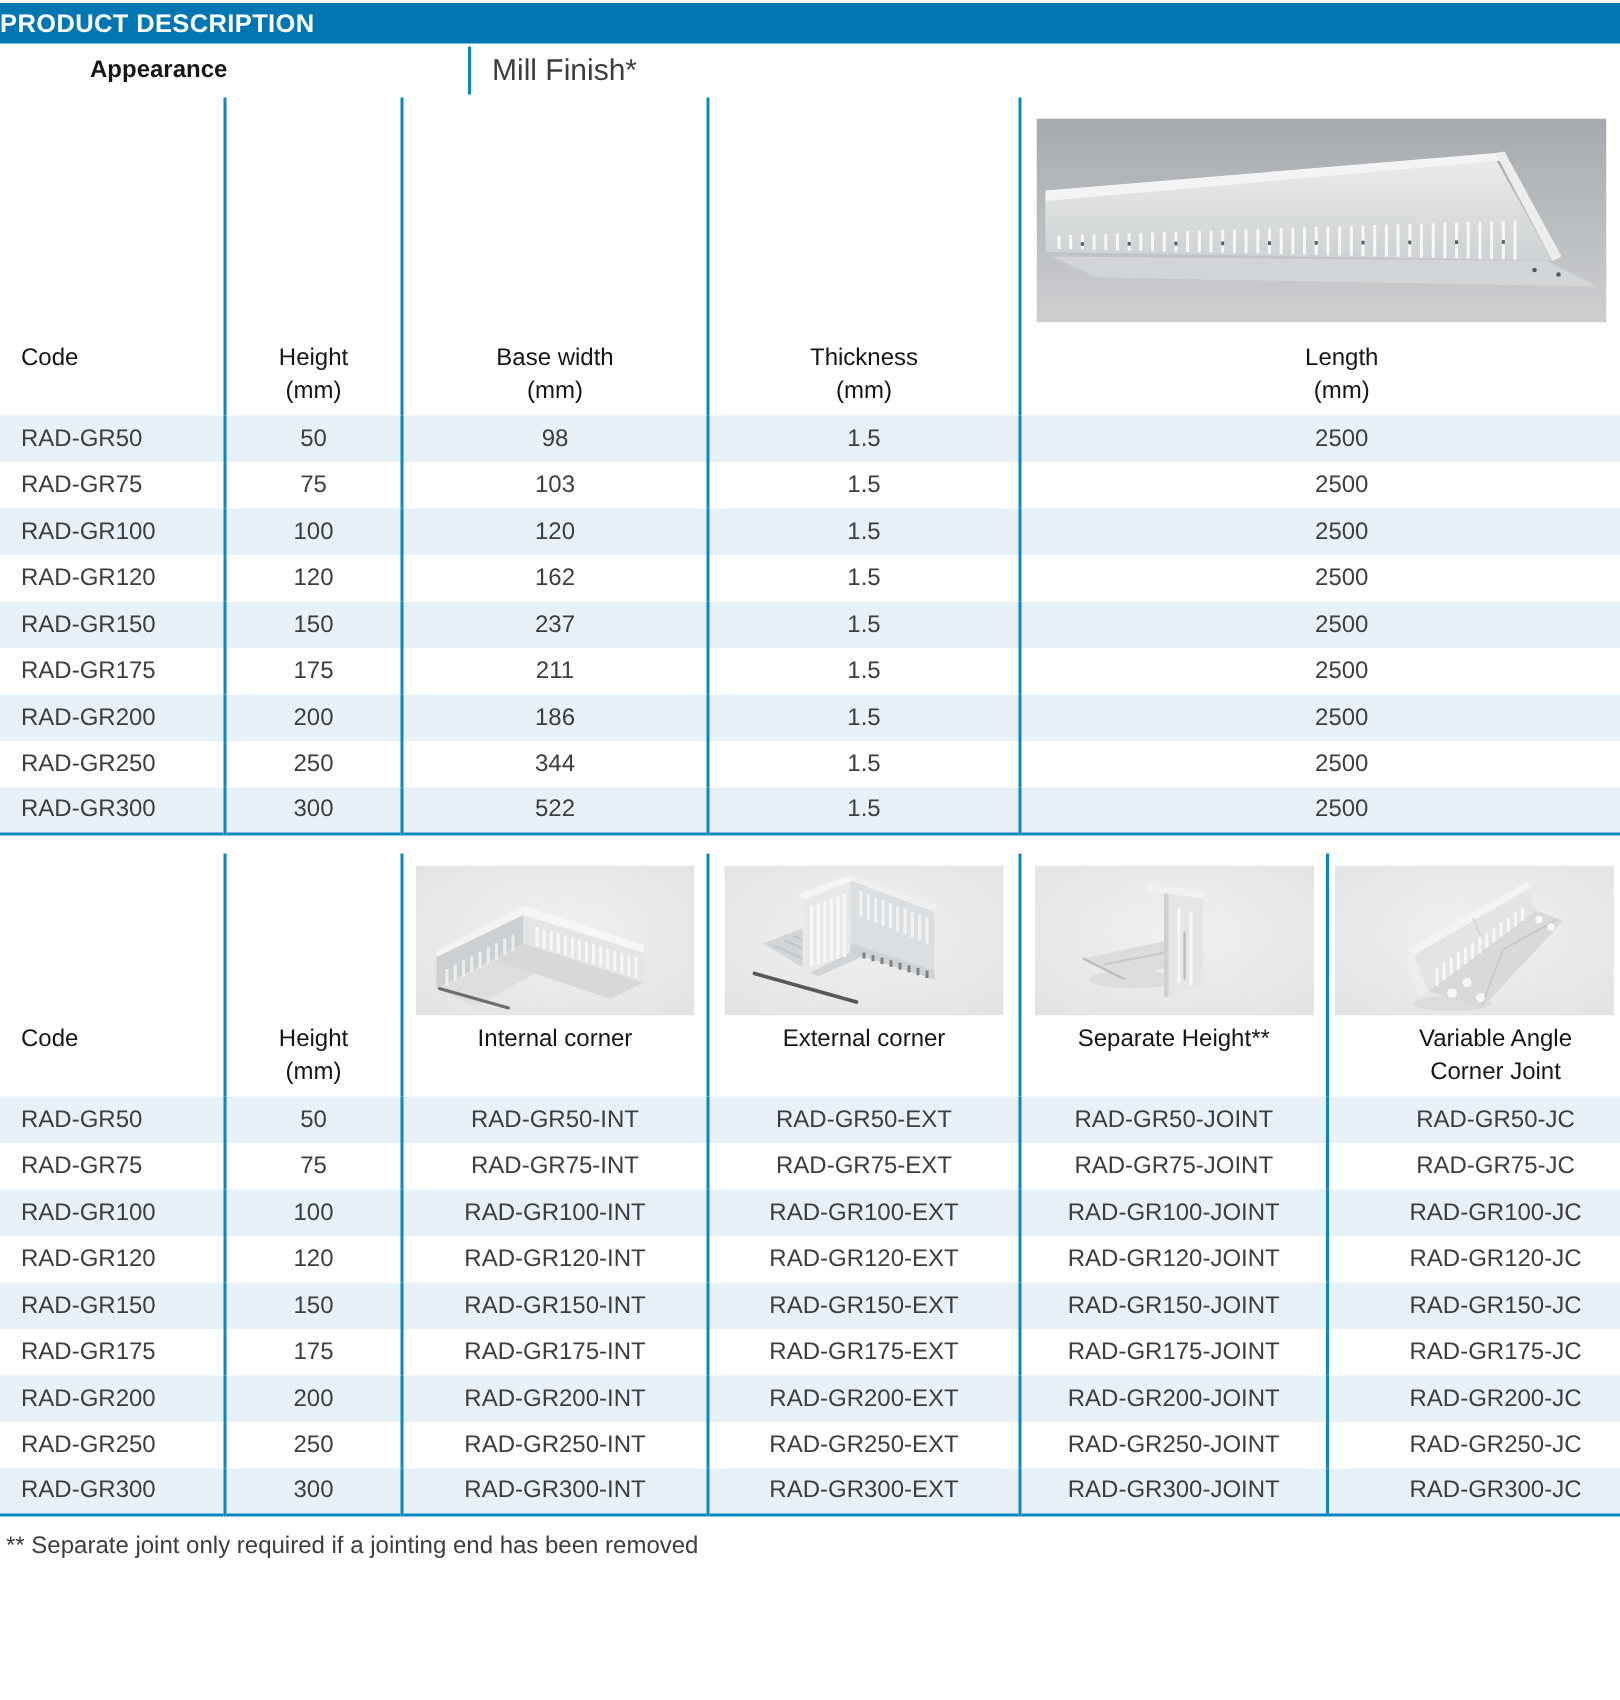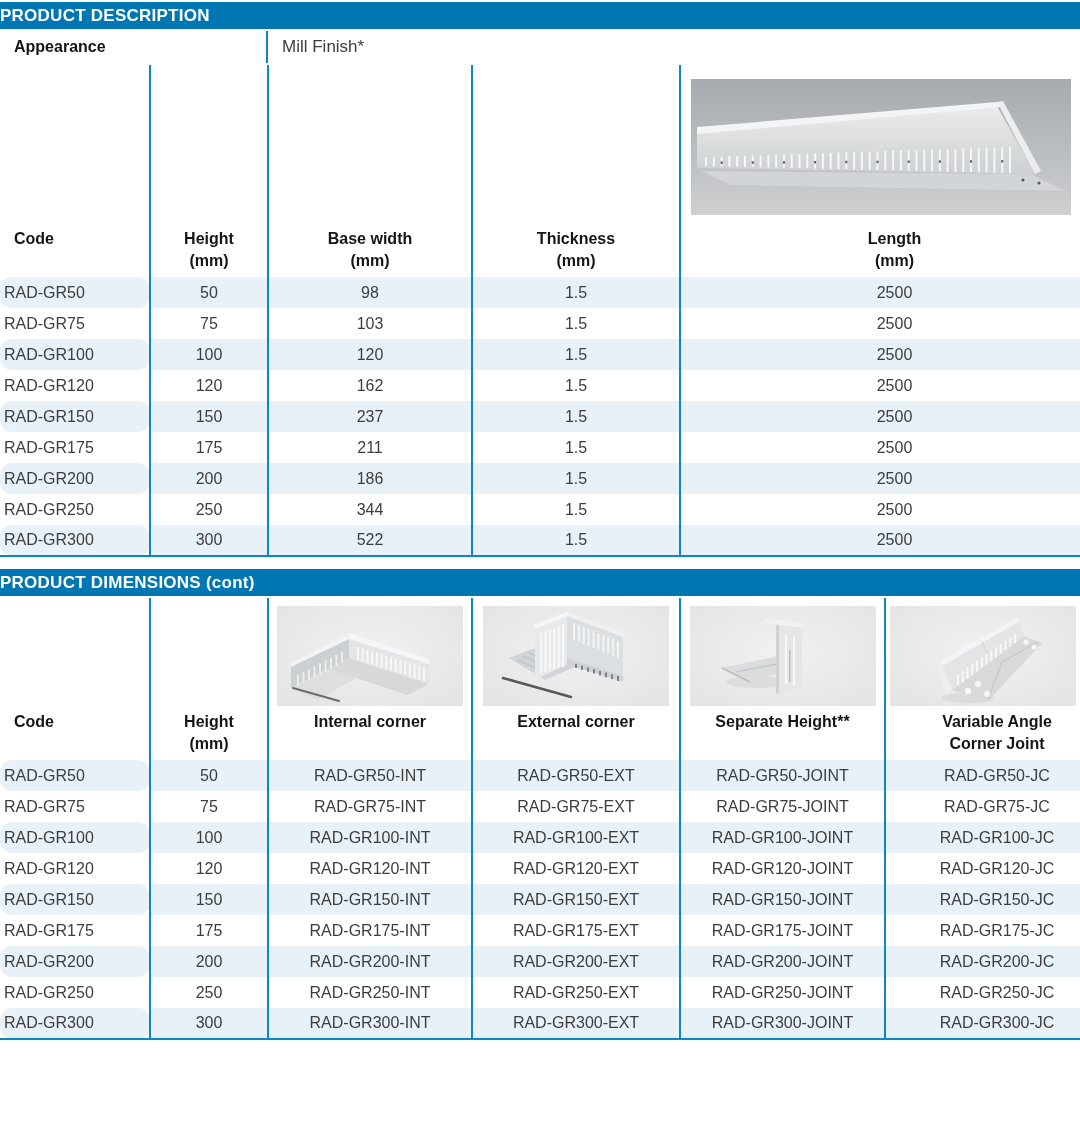--- a/index.html
+++ b/index.html
@@ -10,38 +10,38 @@
     --hdr:#151514;
   }
   html,body{margin:0;padding:0;background:#fff;}
   body{width:1080px;font-family:"Liberation Sans", sans-serif;}
   .page{padding-top:2px;width:1080px;}
   .bar{
     height:27px;line-height:27px;background:var(--bar);color:#fff;
     font-weight:700;font-size:17px;letter-spacing:.25px;
     margin-bottom:2px;
   }
-  .desc-row{display:flex;height:32px;margin-bottom:2px;background:#fff;}
+  .desc-row{display:flex;height:32px;margin-bottom:2px;background:#fff;padding-left:46px;}
   .desc-label{
     width:268px;box-sizing:border-box;border-right:2px solid var(--line);
     font-weight:700;font-size:16px;color:var(--hdr);
     display:flex;align-items:center;padding-left:14px;
   }
-  .desc-value{flex:1;font-size:17px;color:var(--txt);display:flex;align-items:center;padding-left:14px;}
+  .desc-value{flex:1;font-size:20px;color:var(--txt);display:flex;align-items:center;padding-left:14px;}
 
   table.t{border-collapse:collapse;table-layout:fixed;width:1080px;border-bottom:2px solid var(--line);}
   .t th,.t td{border-right:2px solid var(--line);box-sizing:border-box;padding:0;}
   .t th:last-child,.t td:last-child{border-right:none;padding-left:28px;}
   .t thead th{vertical-align:bottom;position:relative;padding-bottom:5px;font-weight:700;color:var(--hdr);}
   .t1 thead th{height:212px;}
   .t2 thead th{height:162px;}
-  .hlabel .l1,.hlabel .l2{height:22px;line-height:22px;text-align:center;font-size:16px;font-weight:700;color:var(--hdr);}
+  .hlabel .l1,.hlabel .l2{height:22px;line-height:22px;text-align:center;font-size:16px;font-weight:400;color:var(--hdr);}
   th.col-left .l1, th.col-left .l2{text-align:left;padding-left:14px;}
   .t td{height:31px;text-align:center;font-size:16px;color:var(--txt);}
-  .t td:first-child{text-align:left;padding-left:4px;border-radius:12px;}
+  .t td:first-child{text-align:left;padding-left:14px;}
   .t tbody tr:nth-child(odd){background:var(--alt);}
 
   .pimg{position:absolute;left:50%;transform:translateX(-50%);}
   .pimg.rail{top:14px;width:380px;height:136px;}
   .pimg.small{top:8px;width:186px;height:100px;}
   .pimg svg{display:block;width:100%;height:100%;}
 
   .gap12{height:12px;}
   .footnotes{padding:7px 0 10px 4px;font-size:16px;color:var(--txt);line-height:26px;}
 </style>
@@ -234,23 +234,20 @@
           <td>300</td>
           <td>522</td>
           <td>1.5</td>
           <td>2500</td>
         </tr>
       </tbody>
   </table>
 
   <div class="gap12"></div>
 
-  <div class="bar">
-    <span>PRODUCT DIMENSIONS (cont)</span>
-  </div>
 
   <table class="t t2">
     <colgroup>
       <col style="width:150px">
         <col style="width:118px">
         <col style="width:204px">
       <col style="width:208px">
         <col style="width:205px">
         <col style="width:195px">
     </colgroup>
@@ -506,15 +503,16 @@
           <td>300</td>
           <td>RAD-GR300-INT</td>
           <td>RAD-GR300-EXT</td>
           <td>RAD-GR300-JOINT</td>
           <td>RAD-GR300-JC</td>
         </tr>
       </tbody>
   </table>
 
   <div class="footnotes">
+    <div>** Separate joint only required if a jointing end has been removed</div>
   </div>
 
 </div>
 
 </body></html>

